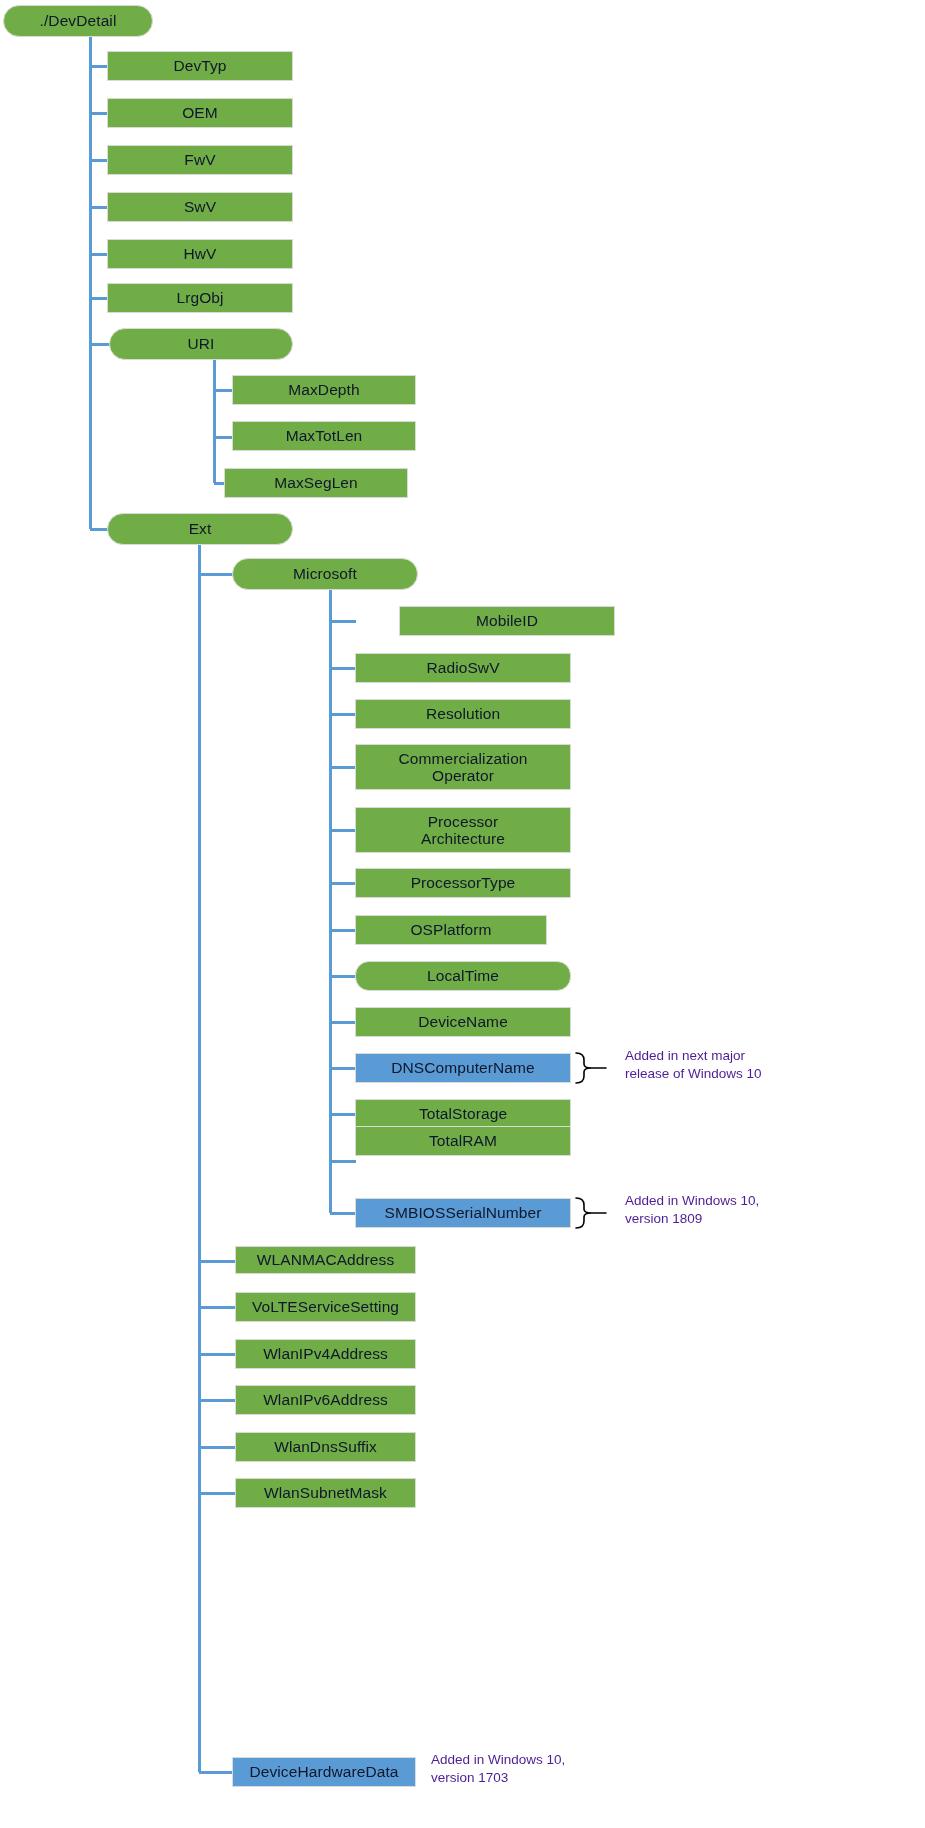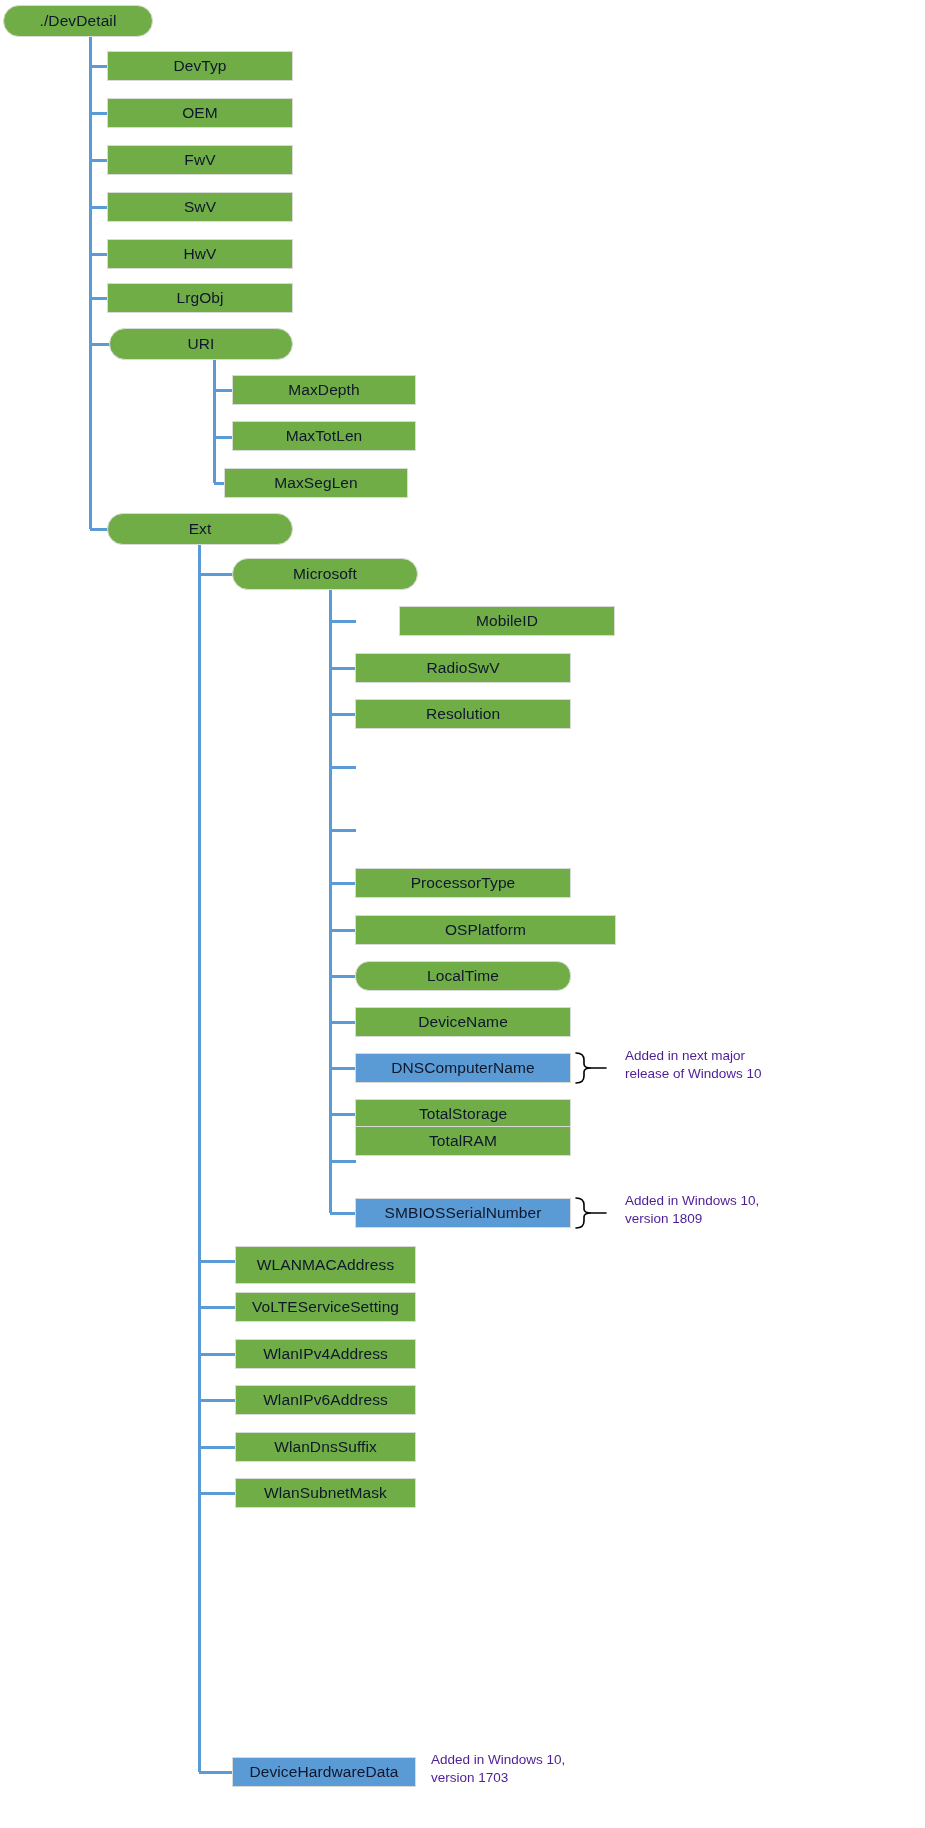--- a/index.html
+++ b/index.html
@@ -154,24 +154,32 @@
 
   <div class="node green" style="left:355px; top:606px; width:216px; height:30px;margin-left:44px;">
     <span>MobileID</span>
   </div>
   <div class="node green" style="left:355px; top:653px; width:216px; height:30px;">
     <span>RadioSwV</span>
   </div>
   <div class="node green" style="left:355px; top:699px; width:216px; height:30px;">
     <span>Resolution</span>
   </div>
+  <div class="node green" style="left:355px; top:744px; width:216px; height:46px;">
+    <span>Commercialization
+Operator</span>
+  </div>
+  <div class="node green" style="left:355px; top:807px; width:216px; height:46px;">
+    <span>Processor
+Architecture</span>
+  </div>
   <div class="node green" style="left:355px; top:868px; width:216px; height:30px;">
     <span>ProcessorType</span>
   </div>
-  <div class="node green" style="left:355px; top:915px; width:261px; height:30px;justify-content:center;">
+  <div class="node green" style="left:355px; top:915px; width:192px; height:30px;justify-content:center;">
     <span>OSPlatform</span>
   </div>
   <div class="node green" style="left:355px; top:961px; width:216px; height:30px;border-radius:14px;">
     <span>LocalTime</span>
   </div>
   <div class="node green" style="left:355px; top:1007px; width:216px; height:30px;">
     <span>DeviceName</span>
   </div>
   <div class="node blue" style="left:355px; top:1053px; width:216px; height:30px;">
     <span>DNSComputerName</span>
@@ -179,21 +187,21 @@
   <div class="node green" style="left:355px; top:1099px; width:216px; height:30px;">
     <span>TotalStorage</span>
   </div>
   <div class="node green" style="left:355px; top:1126px; width:216px; height:30px;">
     <span>TotalRAM</span>
   </div>
   <div class="node blue" style="left:355px; top:1198px; width:216px; height:30px;">
     <span>SMBIOSSerialNumber</span>
   </div>
 
-  <div class="node green" style="left:235px; top:1246px; width:181px; height:38px;">
+  <div class="node green" style="left:235px; top:1246px; width:181px; height:28px;">
     <span>WLANMACAddress</span>
   </div>
   <div class="node green" style="left:235px; top:1292px; width:181px; height:30px;">
     <span>VoLTEServiceSetting</span>
   </div>
   <div class="node green" style="left:235px; top:1339px; width:181px; height:30px;">
     <span>WlanIPv4Address</span>
   </div>
   <div class="node green" style="left:235px; top:1385px; width:181px; height:30px;">
     <span>WlanIPv6Address</span>

